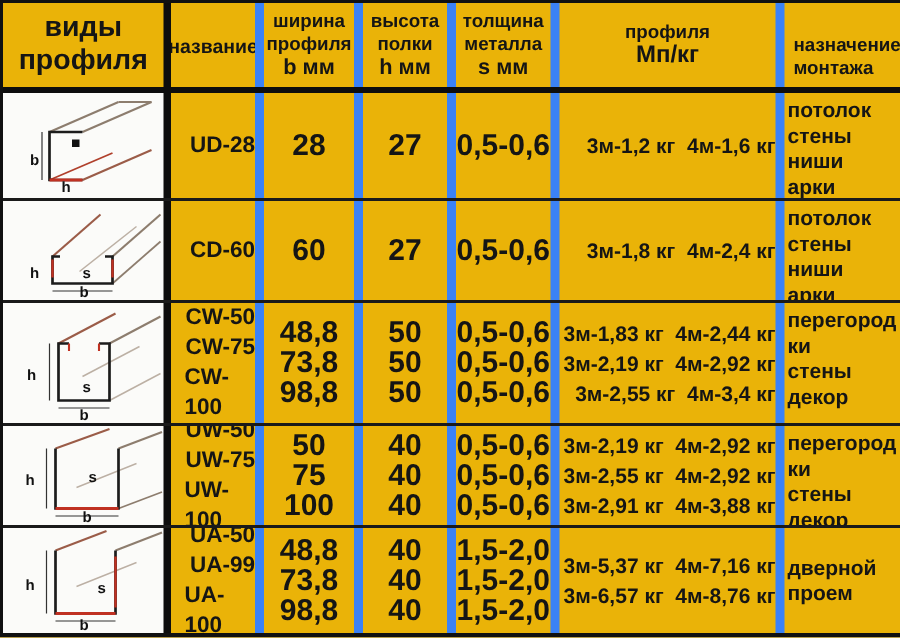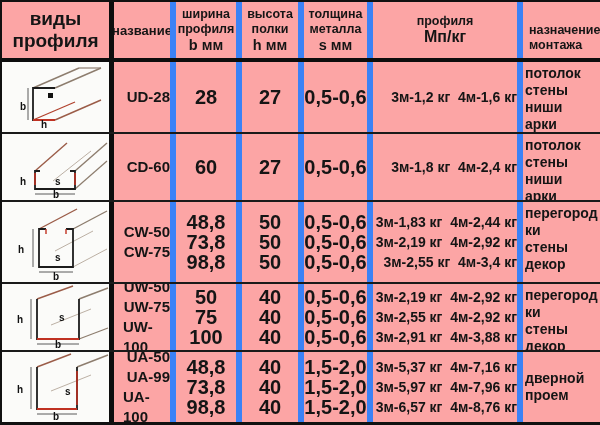--- a/index.html
+++ b/index.html
@@ -1,17 +1,17 @@
 <!DOCTYPE html>
 <html><head>
 <meta charset="utf-8">
 <style>
   * { margin: 0; padding: 0; box-sizing: border-box; }
   body { width: 600px; height: 425px; background: #fdfdfc; font-family: "Liberation Sans", sans-serif; color: #151515; }
-  #tbl { width: 600px; height: 425px; border-top: 2px solid #111; border-left: 2px solid #111; background: #fca5a5; }
+  #tbl { width: 600px; height: 425px; border-top: 2px solid #111; border-left: 2px solid #111; background: #eab308; }
   .row { display: grid; grid-template-columns: 112px 62px 66px 62px 69px 150px 77px; }
   .row-header   { height: 60px; border-bottom: 4px solid #0d0d0d; }
   .row-ud { height: 72px; border-bottom: 2px solid #1a1a1a; }
   .row-cd { height: 68px; border-bottom: 2px solid #1a1a1a; }
   .row-cw { height: 82px; border-bottom: 2px solid #1a1a1a; }
   .row-uw { height: 68px; border-bottom: 2px solid #1a1a1a; }
   .row-ua { height: 73px; border-bottom: 3px solid #111; }
   .cell { border-right: 6px solid #3b82f6; display: flex; flex-direction: column; justify-content: center; align-items: center; overflow: hidden; }
   .cell:last-child { border-right: none; }
   .cell.c1 { border-right: 5px solid #0d0d0d; }
@@ -163,20 +163,21 @@
         <line x1="36" y1="69" x2="70" y2="69" stroke="#333" stroke-width="0.8"></line>
         <line x1="30" y1="26" x2="30" y2="64" stroke="#333" stroke-width="0.8"></line>
         <text x="15" y="50">h</text>
         <text x="50" y="77">b</text>
         <text x="52" y="58">s</text>
       </svg>
     </div>
     <div class="cell names">
       <div>CW-50</div>
       <div>CW-75</div>
+      <div>CW-100</div>
     </div>
     <div class="cell nums">
       <div>48,8</div>
       <div>73,8</div>
       <div>98,8</div>
     </div>
     <div class="cell nums">
       <div>50</div>
       <div>50</div>
       <div>50</div>
@@ -279,21 +280,20 @@
       <div>40</div>
       <div>40</div>
     </div>
     <div class="cell nums">
       <div>1,5-2,0</div>
       <div>1,5-2,0</div>
       <div>1,5-2,0</div>
     </div>
     <div class="cell weights">
       <div>3м-5,37 кг  4м-7,16 кг</div>
-      <div>3м-5,97 кг  4м-7,96 кг</div>
       <div>3м-6,57 кг  4м-8,76 кг</div>
     </div>
     <div class="cell purpose">
       <div>дверной</div>
       <div>проем</div>
     </div>
   </div>
 
 </div>
 

